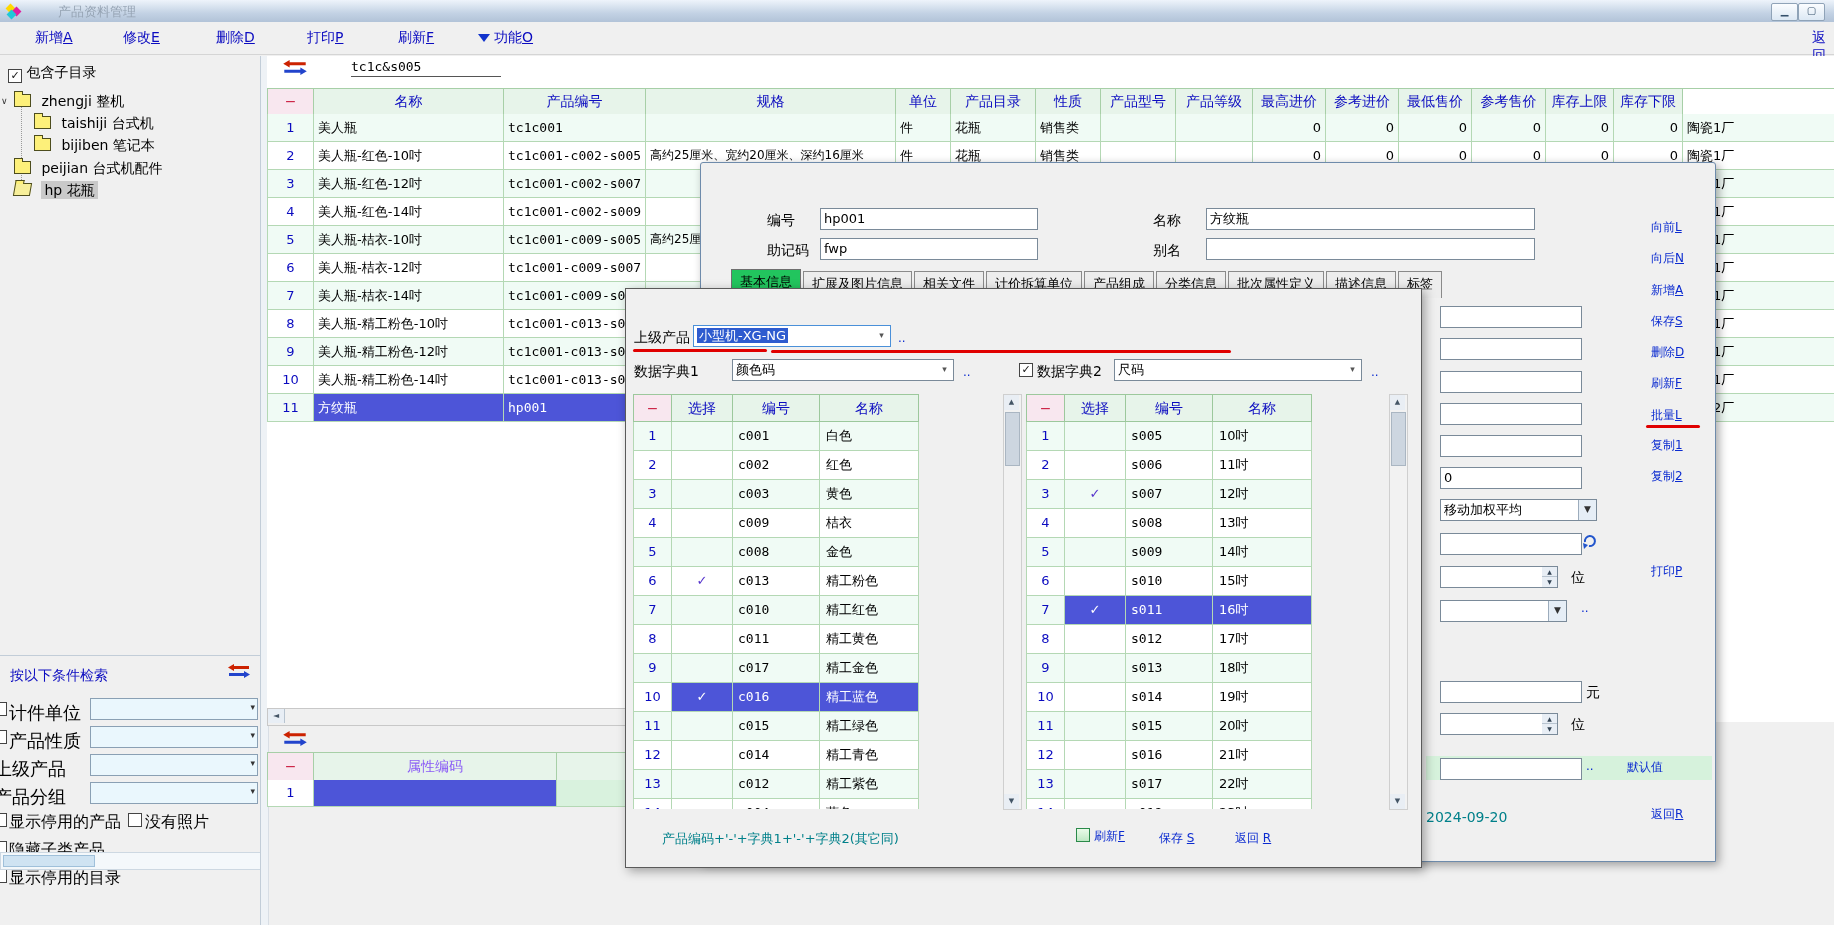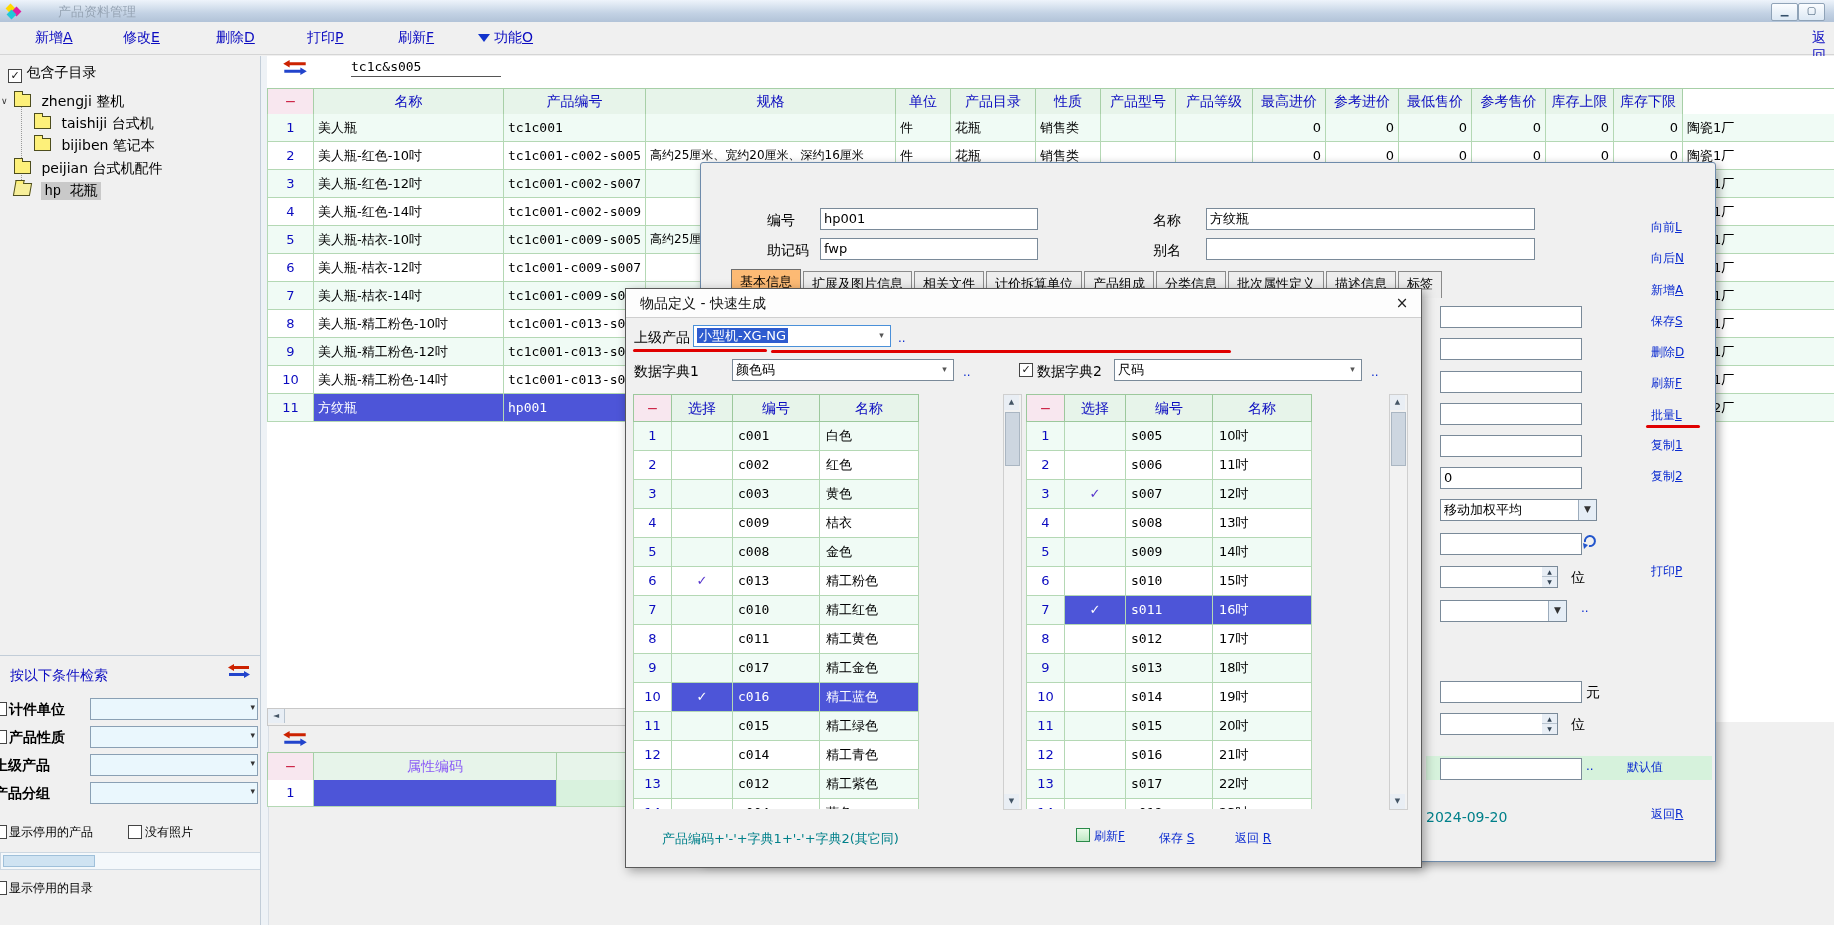--- a/index.html
+++ b/index.html
@@ -22,32 +22,32 @@
   .sidebar{position:absolute;left:0;top:56px;width:260px;height:599px;background:#f0f0f0;}
   .vsplit{position:absolute;left:260px;top:56px;width:7px;height:869px;background:#eef2f6;border-left:1px solid #c2cdd8;border-right:1px solid #d8dee5;}
   .cbx{display:inline-block;width:12px;height:12px;background:#fff;border:1px solid #444;vertical-align:-2px;
     font-size:11px;line-height:11px;text-align:center;font-weight:bold;color:#111;}
   .inc-row{position:absolute;left:8px;top:8px;font-size:14px;}
   .tree-item{position:absolute;height:20px;font-size:14px;white-space:nowrap;}
   .folder{display:inline-block;width:15px;height:11px;background:#fdf07a;border:1px solid #4d4d1e;position:relative;vertical-align:-1px;margin-right:6px;}
   .folder:before{content:"";position:absolute;left:-1px;top:-4px;width:7px;height:3px;background:#fdf07a;border:1px solid #4d4d1e;border-bottom:none;}
   .folder.open{transform:skewX(-10deg);background:#f7ef9a;}
   .caret{position:absolute;left:-13px;top:3px;font-size:9px;color:#333;}
-  .tree-label.selected{background:#c9c9c9;padding:1px 3px;font-family:Liberation Mono, monospace;}
+  .tree-label.selected{background:#c9c9c9;padding:1px 3px;}
   .guide{position:absolute;border-left:1px dotted #9a9a9a;}
 
   
   .filter-panel{position:absolute;left:0;top:655px;width:260px;height:254px;background:#f0f0f0;border-top:1px solid #c2cdd8;}
   .filter-title{position:absolute;left:10px;top:11px;color:#0b0bc0;font-size:14px;}
   .f-row{position:absolute;left:0;width:260px;height:22px;}
-  .f-label{position:absolute;left:9px;top:3px;font-size:14px;white-space:nowrap;font-weight:bold;}
+  .f-label{position:absolute;left:9px;top:3px;font-size:18px;white-space:nowrap;}
   .f-cbx{position:absolute;left:-7px;top:4px;}
   .f-select{position:absolute;left:90px;top:0;width:166px;height:20px;background:#eaf7fd;border:1px solid #8aa0b4;}
   .f-select .arr{position:absolute;right:2px;top:3px;font-size:9px;color:#333;}
-  .check-row{position:absolute;left:0;width:260px;height:22px;font-size:12px;margin-top:12px;}
+  .check-row{position:absolute;left:0;width:260px;height:22px;font-size:16px;}
   .hscroll-left{position:absolute;left:0px;top:852px;width:260px;height:16px;background:#f4f8fb;border:1px solid #cdd8e2;}
   .hscroll-left .thumb{position:absolute;left:2px;top:2px;width:90px;height:10px;background:#cfe3f2;border:1px solid #9fc0da;}
 
   
   .white-bg{position:absolute;left:267px;top:56px;width:1567px;height:666px;background:#fff;}
   .search-swap{position:absolute;left:283px;top:60px;}
   .search-input{position:absolute;left:351px;top:57px;width:150px;height:19px;border:none;border-bottom:1px solid #555;
     background:transparent;font-family:"DejaVu Sans Mono",monospace;font-size:13px;padding:0;}
   .mgrid{display:grid;grid-template-columns:46px 190px 142px 250px 55px 85px 65px 75px 77px 73px 73px 73px 74px 68px 69px 93px 59px;}
   .mhead{position:absolute;left:267px;top:88px;border-top:1px solid #a7cfa7;border-left:1px solid #a7cfa7;}
@@ -91,21 +91,21 @@
     border:1px solid #6e8bab;border-radius:3px 3px 0 0;box-shadow:3px 3px 10px rgba(0,0,0,.35);z-index:10;}
   .dlg-titlebar{position:absolute;left:0;top:0;width:100%;height:24px;border-radius:3px 3px 0 0;
     background:linear-gradient(#e4eefa,#c2d4ea 60%,#b4c9e2);border-bottom:1px solid #9fb1c5;}
   .dlg-title{position:absolute;left:30px;top:4px;color:#4a5a6a;font-size:13px;}
   .dlg-close{position:absolute;right:8px;top:4px;width:30px;height:17px;background:linear-gradient(#fdfeff,#dfe9f3);
     border:1px solid #97a8bb;border-radius:2px;text-align:center;line-height:15px;font-size:11px;color:#55606b;}
   .fld-label{position:absolute;font-size:14px;}
   .inp{position:absolute;background:#fff;border:1px solid #7a8a99;height:20px;font-size:13px;line-height:20px;padding:0 3px;overflow:hidden;white-space:nowrap;}
   .tabs{position:absolute;left:30px;top:106px;display:flex;}
   .tab{border:1px solid #8a8a8a;border-bottom:none;padding:3px 8px 5px;margin-right:2px;background:#ededed;font-size:13px;position:relative;top:2px;white-space:nowrap;}
-  .tab.active{top:0;background:#fdba74;border-color:#6f6f6f;}
+  .tab.active{top:0;background:#22c55e;border-color:#6f6f6f;}
   .red-line{position:absolute;height:3px;background:#e00000;border-radius:2px;z-index:30;}
   .combo{position:absolute;background:#fff;border:1px solid #7a8a99;height:20px;font-size:13px;line-height:20px;padding-left:3px;overflow:hidden;white-space:nowrap;}
   .combo .arr-btn{position:absolute;right:0;top:0;width:17px;height:100%;background:#e6eef6;border-left:1px solid #9cacbc;
     text-align:center;font-size:9px;line-height:18px;color:#333;padding:0;}
   .spinner{position:absolute;width:15px;height:20px;border:1px solid #7a8a99;border-left:none;background:#e8eef5;}
   .spinner div{height:9px;font-size:6px;line-height:9px;text-align:center;color:#345;border-bottom:1px solid #b8c4d0;}
   .spinner div:last-child{border-bottom:none;}
   .green-band{position:absolute;left:725px;top:593px;width:286px;height:24px;background:#d6f2dc;}
 
   
@@ -556,24 +556,20 @@
     <span class="fld-label" style="left:870px;top:553px;">位</span>
     <div class="green-band">
       <span class="inp" style="left:14px;top:2px;width:134px;"></span>
       <span class="lnk" style="position:absolute;left:160px;top:3px;">..</span>
       <span class="lnk" style="position:absolute;left:201px;top:3px;">默认值</span>
     </div>
     <span class="teal" style="position:absolute;left:725px;top:646px;font-size:14px;">2024-09-20</span>
   </div>
 
   <div class="popup">
-    <div class="popup-title">
-      <span class="txt">物品定义 - 快速生成</span>
-      <span class="popup-close">×</span>
-    </div>
 
     <span class="fld-label" style="left:8px;top:40px;">上级产品</span>
     <span class="combo" style="left:67px;top:36px;width:193px;border-color:#4a90d9;">
       <span class="sel-combo-text">小型机-XG-NG</span>
       <span class="arr-btn" style="background:#fff;border-left:none;color:#555;">▾</span>
     </span>
     <span class="lnk" style="position:absolute;left:272px;top:42px;">..</span>
     <div class="red-line" style="left:7px;top:60px;width:134px;"></div>
     <div class="red-line" style="left:145px;top:61px;width:460px;"></div>
 

